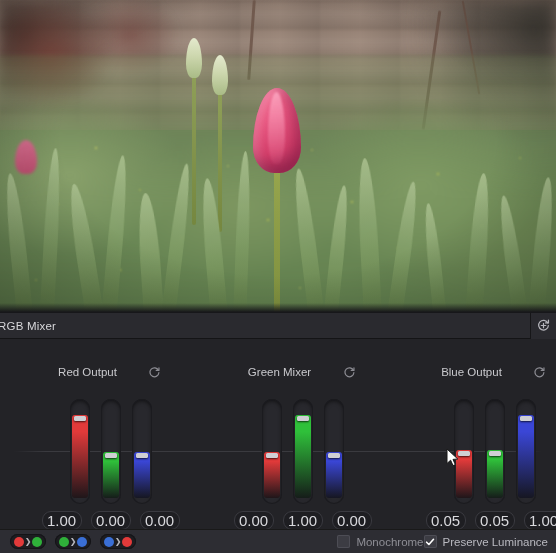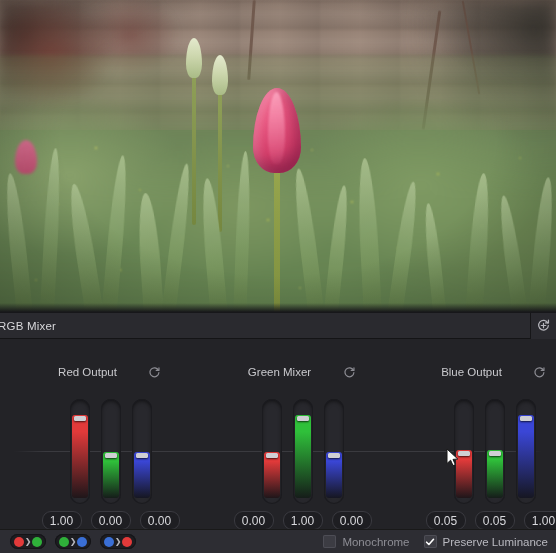--- a/index.html
+++ b/index.html
@@ -218,21 +218,21 @@
   .valuerow {
     position:absolute; top:172px; left:0; width:193px; height:26px;
     display:flex; justify-content:center; align-items:flex-start; gap:9px;
   }
   .valuebox { position:relative; width:40px; }
   .vfield {
     width:40px; height:19px;
     background:#1e1e22;
     border:1px solid #3a3a40;
     border-radius:9px;
-    color:#d9d9dd; font-size:12px;
+    color:#d9d9dd; font-size:15px;
     display:flex; align-items:center; justify-content:center;
   }
   .vbar { width:36px; height:3px; border-radius:1.5px; margin:3px auto 0; }
 
   
   .footer {
     position:absolute; left:0; bottom:0; width:556px; height:24px;
     background:#2d2d33;
     border-top:1px solid #191919;
     display:flex; align-items:center;
@@ -240,21 +240,21 @@
   .swaps { display:flex; align-items:center; gap:9px; margin-left:10px; }
   .swap {
     width:36px; height:15px; border-radius:8px;
     background:#1d1d21;
     display:flex; align-items:center; justify-content:center; gap:1px;
     box-shadow: inset 0 0 0 1px #141417;
   }
   .dot { width:10px; height:10px; border-radius:50%; display:block; }
   .chev { color:#b9b9bf; font-size:8px; line-height:1; font-family:"Liberation Sans", sans-serif; }
   .footer-spacer { flex:1; }
-  .checks { display:flex; align-items:flex-end; gap:14px; margin-right:8px; }
+  .checks { display:flex; align-items:flex-end; margin-right:8px; }
   .check { display:flex; align-items:center; gap:6px; }
   .cbox {
     width:13px; height:13px; border-radius:2px;
     background:#3c3c43; box-shadow: inset 0 0 0 1px #4d4d55;
     display:flex; align-items:center; justify-content:center;
   }
   .cbox.on { background:#3c3c43; }
   .cmark { width:10px; height:10px; display:block; }
   .clabel { font-size:11.5px; white-space:nowrap; }
   .clabel.off { color:#8e8e95; }

